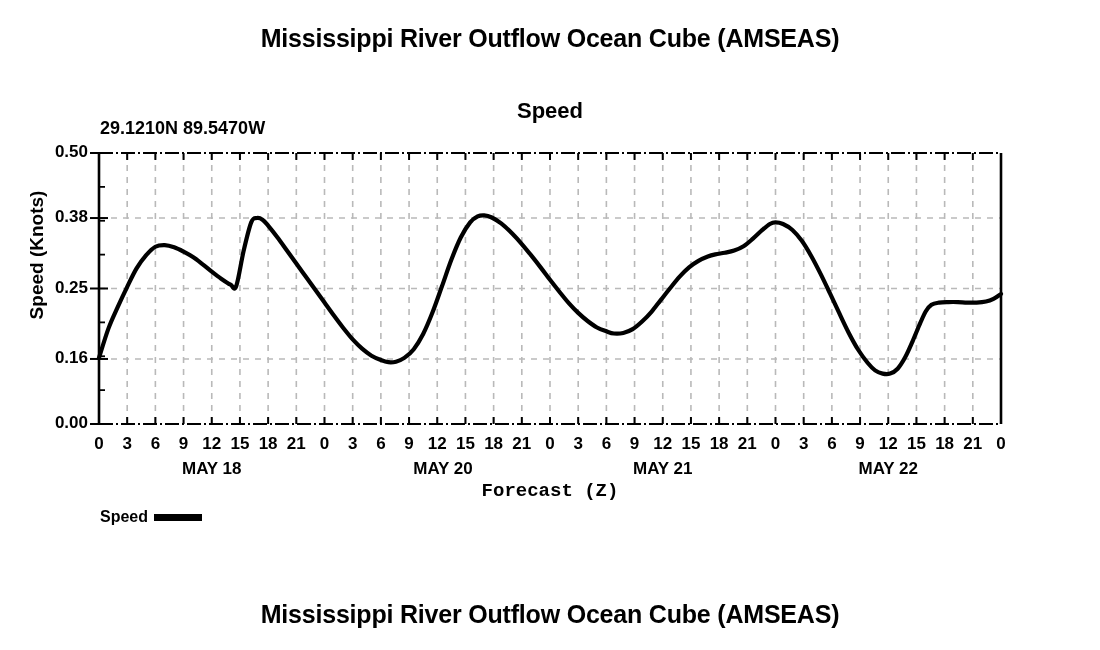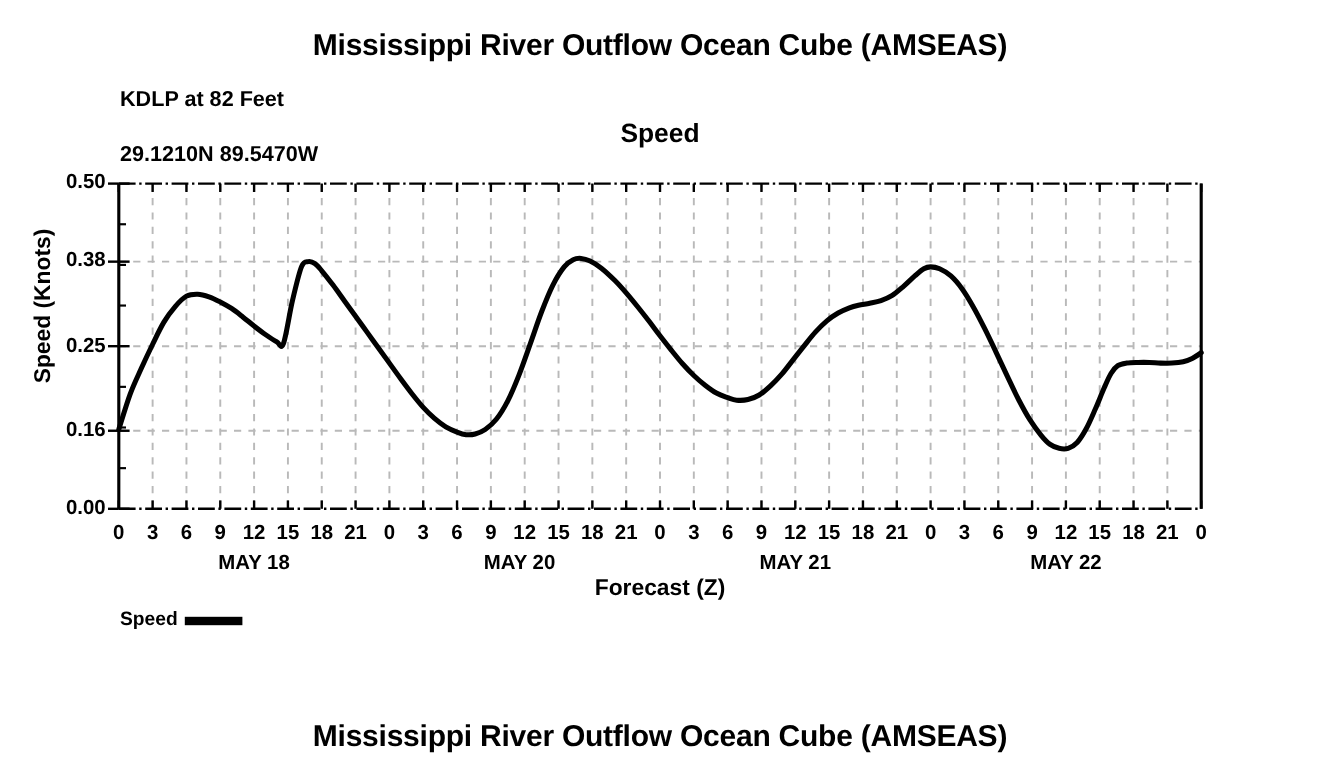--- a/index.html
+++ b/index.html
@@ -68,20 +68,21 @@
     transform-origin: center center;
   }
   .xlabel {
     position: absolute;
     left: 0;
     top: 480px;
     width: 1100px;
     text-align: center;
     font-size: 19px;
     font-weight: bold;
+    font-family: Liberation Mono, monospace;
   }
 
   .ytick {
     position: absolute;
     right: 0;
     width: 60px;
     text-align: right;
     font-size: 17px;
     font-weight: bold;
   }
@@ -129,21 +130,20 @@
     background: #000000;
   }
 </style>
 </head>
 <body>
 
 <div id="figure">
 
   <div class="title-top">Mississippi River Outflow Ocean Cube (AMSEAS)</div>
 
-  <div class="subhead sub-station">KDLP at 82 Feet</div>
   <div class="subhead sub-coords">29.1210N  89.5470W</div>
   <div class="subhead sub-center">Speed</div>
 
   <div class="ylabel">Speed (Knots)</div>
   <div class="xlabel">Forecast (Z)</div>
 
   <svg id="plot" width="1100" height="650" style="position:absolute;left:0;top:0;">
       <line x1="127.1875" y1="153" x2="127.1875" y2="424" stroke="#b9b9b9" stroke-width="1.6" stroke-dasharray="6,6"></line>
       <line x1="155.375" y1="153" x2="155.375" y2="424" stroke="#b9b9b9" stroke-width="1.6" stroke-dasharray="6,6"></line>
       <line x1="183.5625" y1="153" x2="183.5625" y2="424" stroke="#b9b9b9" stroke-width="1.6" stroke-dasharray="6,6"></line>
@@ -314,21 +314,21 @@
       <div class="xtick" style="left: 831.875px;">6</div>
       <div class="xtick" style="left: 860.062px;">9</div>
       <div class="xtick" style="left: 888.25px;">12</div>
       <div class="xtick" style="left: 916.438px;">15</div>
       <div class="xtick" style="left: 944.625px;">18</div>
       <div class="xtick" style="left: 972.812px;">21</div>
       <div class="xtick" style="left: 1001px;">0</div>
     </div>
   <div id="day-layer">
       <div class="daylabel" style="left: 211.75px;">MAY 18</div>
-      <div class="daylabel" style="left: 433px;">MAY 20</div>
+      <div class="daylabel" style="left: 443px;">MAY 20</div>
       <div class="daylabel" style="left: 662.75px; text-align: center;">MAY 21</div>
       <div class="daylabel" style="left: 888.25px;">MAY 22</div>
     </div>
 
   <div class="legend">
     <span class="legend-label">Speed</span>
     <span class="legend-swatch"></span>
   </div>
 
 </div>

